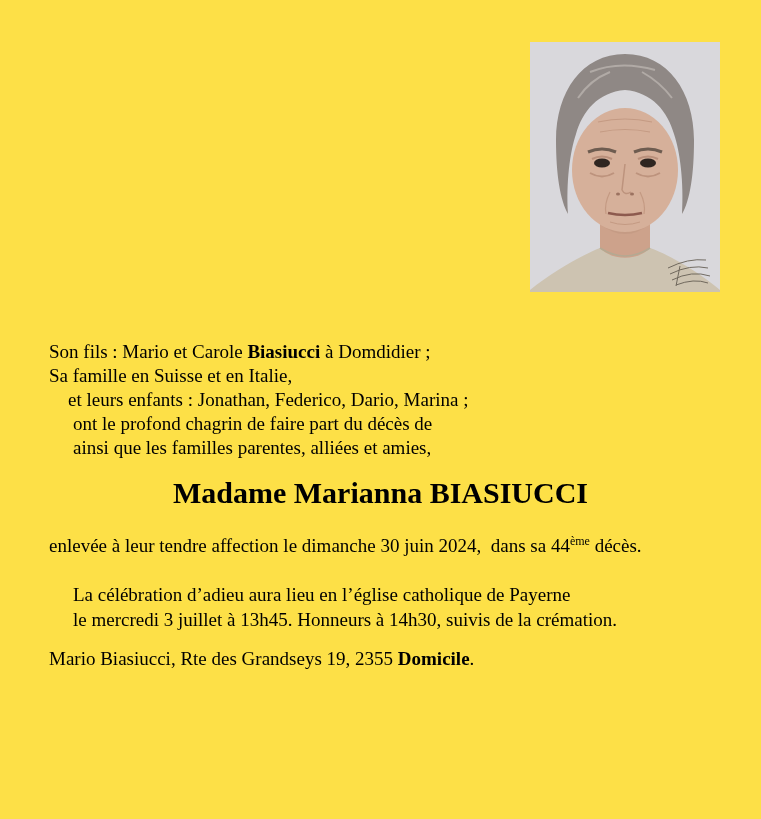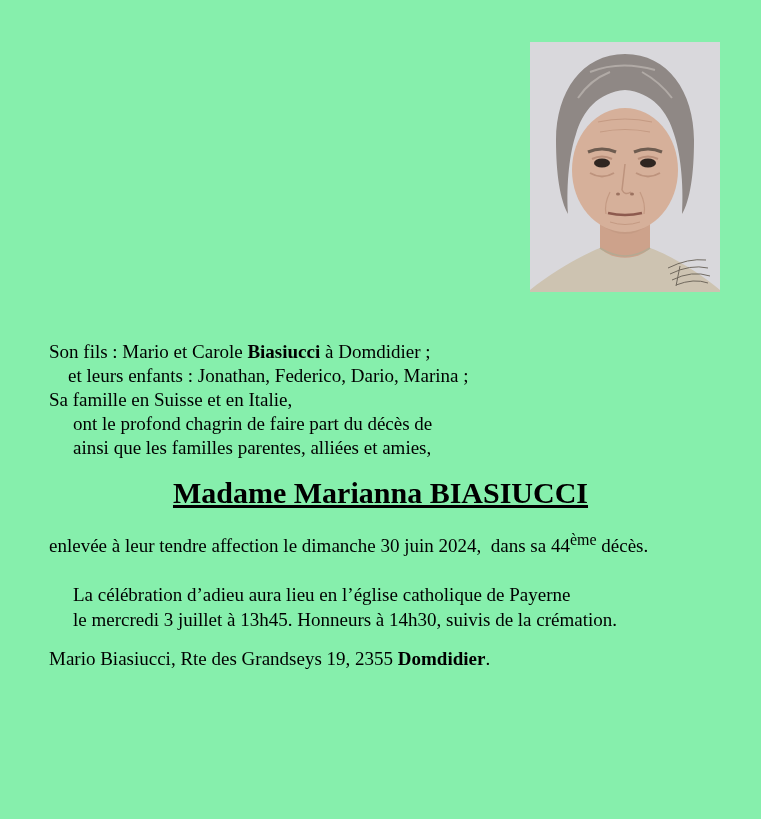--- a/index.html
+++ b/index.html
@@ -4,21 +4,21 @@
 <style>
   html, body {
     margin: 0;
     padding: 0;
     background: #ffffff;
   }
   .page {
     position: relative;
     width: 761px;
     height: 819px;
-    background: #86efac;
+    background: #fde047;
     font-family: "Liberation Serif", serif;
     color: #000000;
     overflow: hidden;
   }
   p { margin: 0; white-space: pre-wrap; }
 
   .photo {
     position: absolute;
     left: 530px;
     top: 42px;
@@ -39,32 +39,31 @@
   .title {
     position: absolute;
     left: 0;
     top: 476px;
     width: 761px;
     margin: 0;
     text-align: center;
     font-size: 30px;
     font-weight: bold;
     line-height: 34px;
-    text-decoration: underline;
   }
 
   .death {
     position: absolute;
     left: 49px;
     top: 534px;
     font-size: 19px;
     line-height: 24px;
   }
   .death sup {
-    font-size: 16px;
+    font-size: 12px;
     vertical-align: super;
     line-height: 0;
   }
 
   .ceremony {
     position: absolute;
     left: 49px;
     top: 582px;
     font-size: 19px;
     line-height: 25px;
@@ -125,32 +124,32 @@
         <path d="M140,232 Q160,222 178,226"></path>
         <path d="M142,238 Q162,228 180,234"></path>
         <path d="M146,243 Q164,236 178,241"></path>
         <path d="M150,224 L146,244"></path>
       </g>
     </svg>
   </div>
 
   <div class="intro">
     <p class="line"><span>Son fils : Mario et Carole </span><strong>Biasiucci</strong><span> à Domdidier ;</span></p>
+    <p class="line">Sa famille en Suisse et en Italie,</p>
     <p class="line indent-sm">et leurs enfants : Jonathan, Federico, Dario, Marina ;</p>
-    <p class="line">Sa famille en Suisse et en Italie,</p>
     <p class="line indent-md">ont le profond chagrin de faire part du décès de</p>
     <p class="line indent-md">ainsi que les familles parentes, alliées et amies,</p>
   </div>
 
   <h1 class="title">Madame Marianna BIASIUCCI</h1>
 
   <p class="death"><span>enlevée à leur tendre affection le dimanche 30 juin 2024,  dans sa 44</span><sup>ème</sup><span> décès.</span></p>
 
   <div class="ceremony">
     <p>La célébration d’adieu aura lieu en l’église catholique de Payerne</p>
     <p>le mercredi 3 juillet à 13h45. Honneurs à 14h30, suivis de la crémation.</p>
   </div>
 
   <div class="residence">
-    <p><span>Mario Biasiucci, Rte des Grandseys 19, 2355 </span><strong>Domdidier</strong><span>.</span></p>
+    <p><span>Mario Biasiucci, Rte des Grandseys 19, 2355 </span><strong>Domicile</strong><span>.</span></p>
   </div>
 
 </div>
 
 </body></html>

